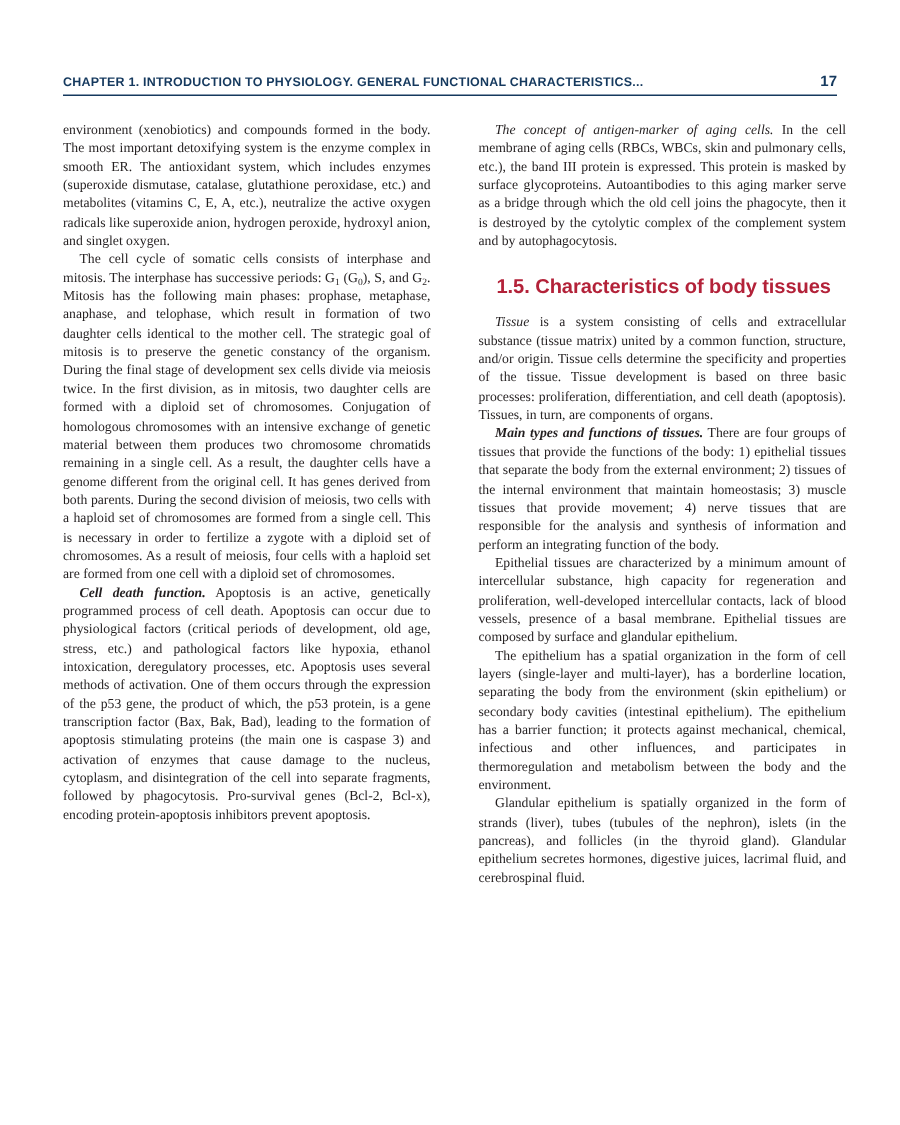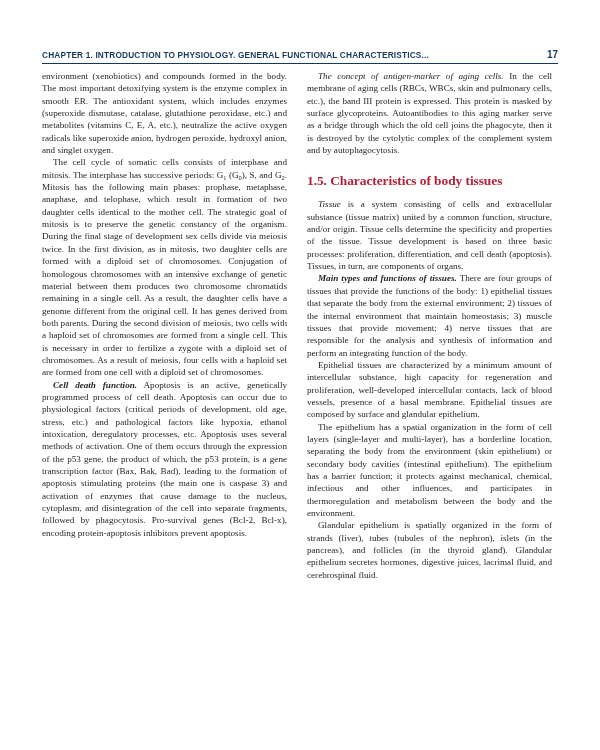--- a/index.html
+++ b/index.html
@@ -49,25 +49,25 @@
     font-family: "Liberation Sans", "DejaVu Sans", sans-serif;
     font-weight: bold;
     font-size: 10px;
     color: #15395e;
   }
 
   
   .columns {
     position: absolute;
     left: 42px;
-    top: 70px;
+    top: 80px;
     width: 516px;
     height: 630px;
     display: flex;
-    gap: 20px;
+    gap: 32px;
   }
   .col {
     width: 245px;
     flex: 0 0 245px;
   }
 
   
   p {
     margin: 0;
     font-size: 9.15px;
@@ -91,27 +91,27 @@
   sub {
     font-size: 6.4px;
     line-height: 0;
     vertical-align: baseline;
     position: relative;
     top: 2px;
   }
 
   
   .sec-head {
-    font-family: Liberation Serif, serif;
+    font-family: Liberation Sans, sans-serif;
     font-weight: bold;
     font-size: 13.4px;
     line-height: 16px;
     color: #b32239;
     letter-spacing: -0.05px;
-    margin: 17px 0 9px 0;
+    margin: 17px 0 9px 12px;
   }
 </style>
 </head>
 <body style="background: rgb(255, 255, 255);">
 
 <div class="page">
 
   <div class="runhead" style="border-bottom-color: rgb(21, 57, 94);">
     <span class="runhead-title" style="color: rgb(21, 57, 94);">CHAPTER 1. INTRODUCTION TO PHYSIOLOGY. GENERAL FUNCTIONAL CHARACTERISTICS...</span>
     <span class="runhead-folio" style="color: rgb(21, 57, 94);">17</span>

